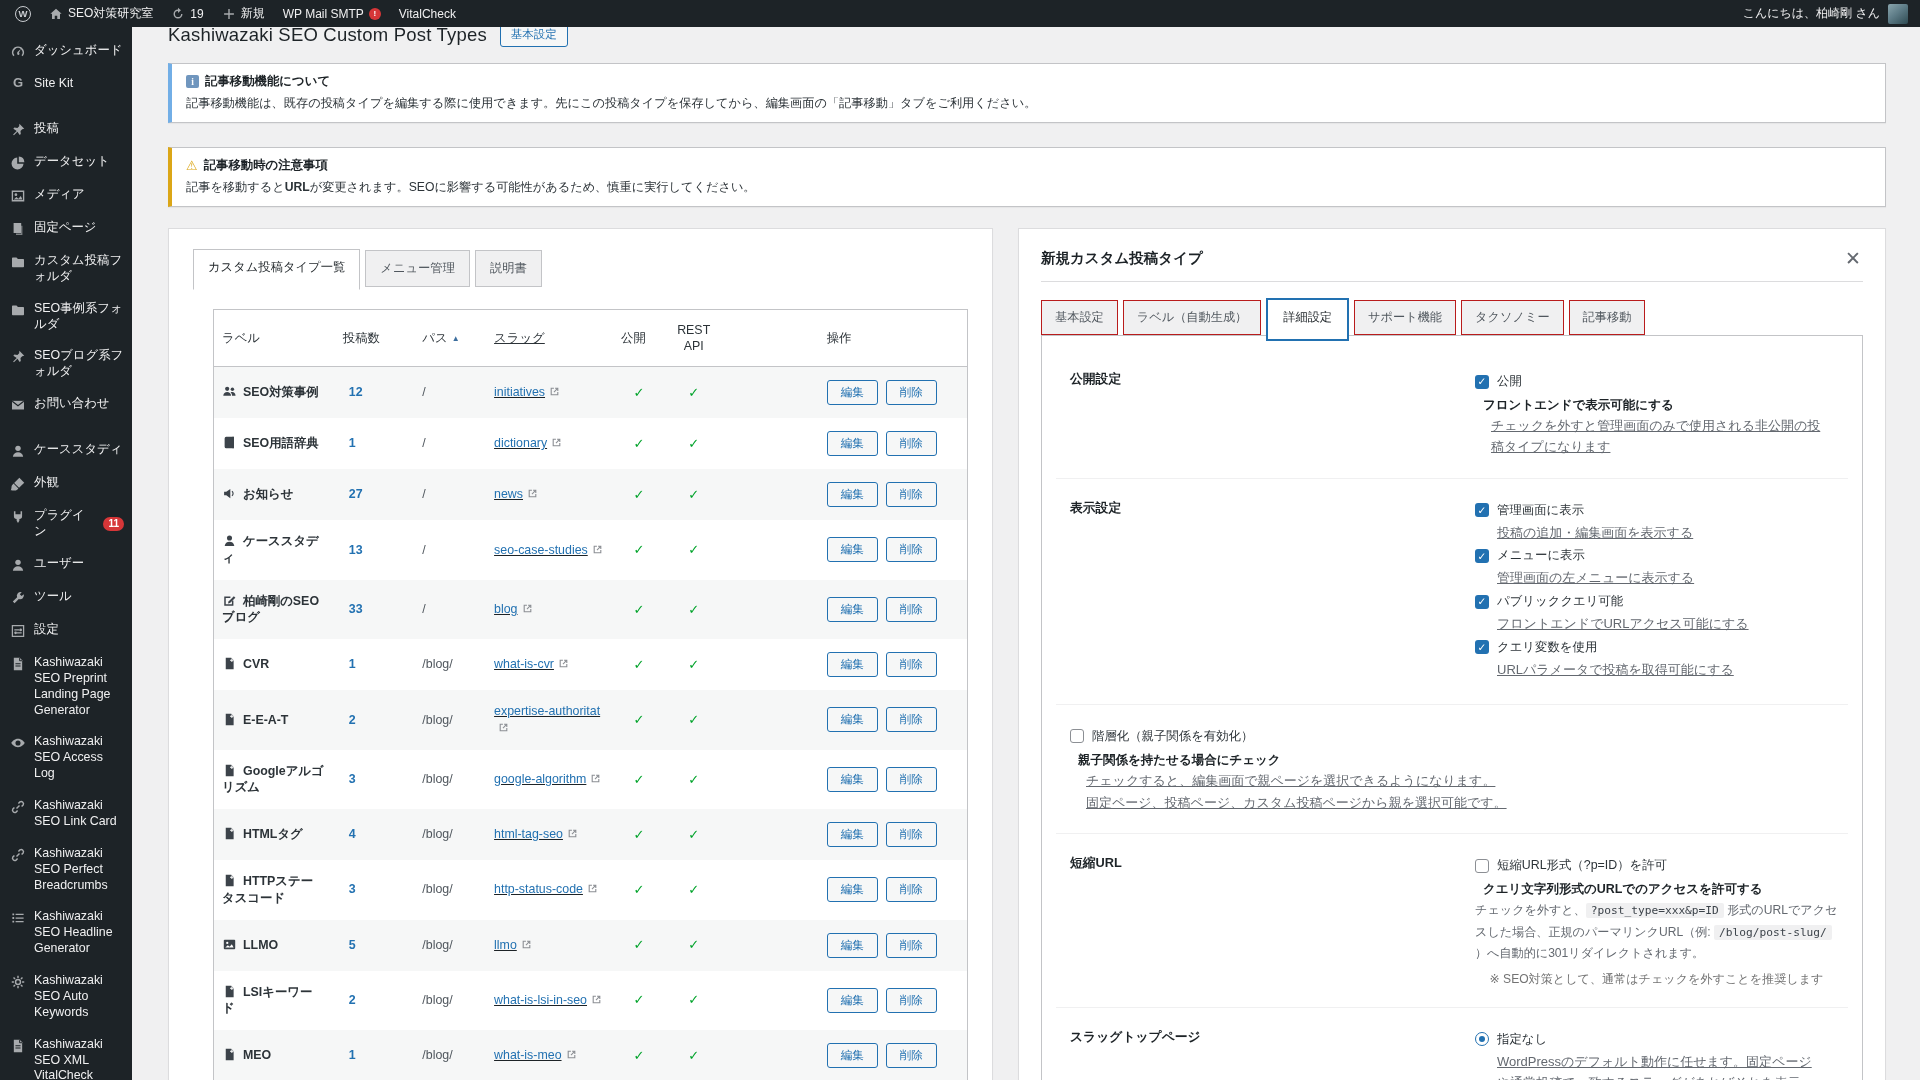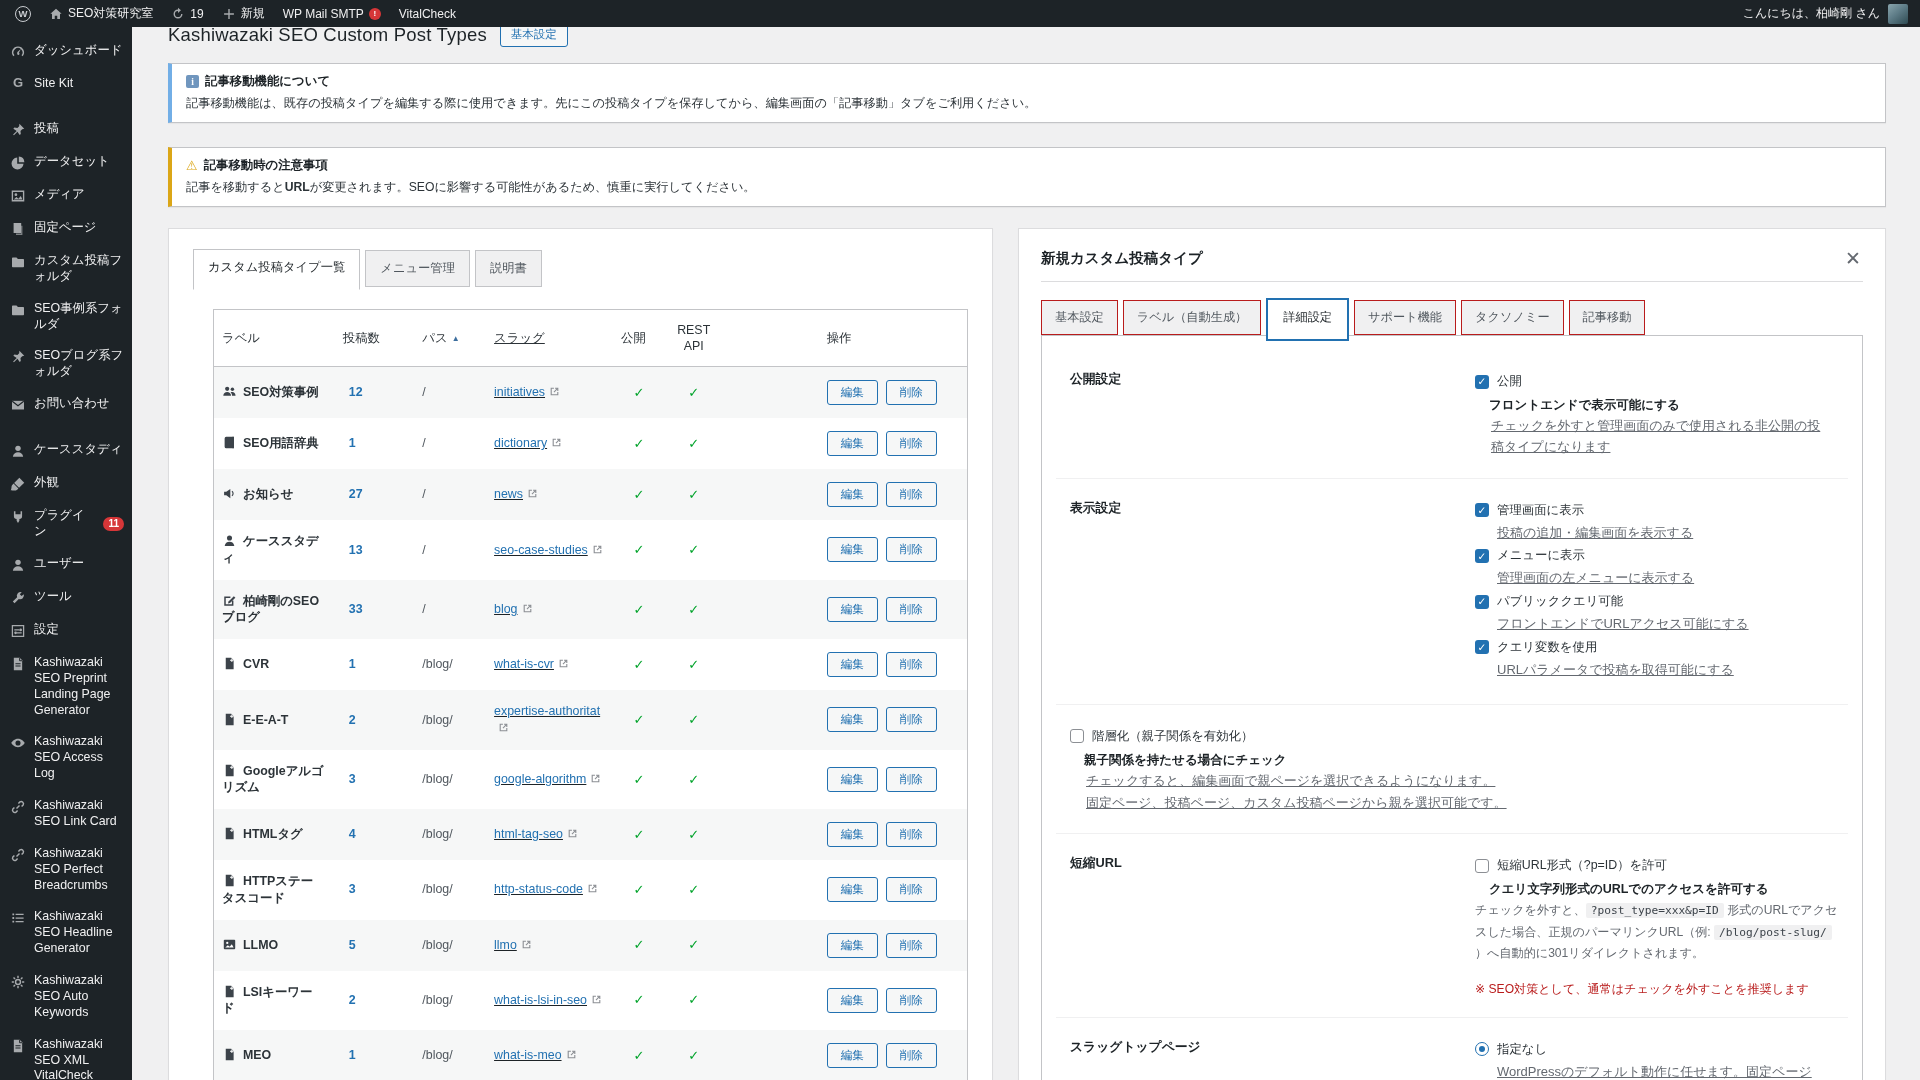--- a/index.html
+++ b/index.html
@@ -138,24 +138,24 @@
   .sec:first-child { border-top:none; }
   .sec-label { width:405px; flex:none; font-weight:bold; font-size:12.8px; padding-top:2px; color:#1d2327; }
   .sec-ctl { flex:1; padding-right:6px; }
   .ctl-check { display:flex; align-items:center; gap:8px; font-size:12.4px; margin:4px 0; color:#2c3338; }
   .cb { width:14px; height:14px; border-radius:3px; flex:none; cursor:pointer; }
   .cb.on { background:#2271b1; color:#fff; display:flex; align-items:center; justify-content:center; font-size:10.5px; line-height:1; }
   .cb.off { background:#fff; border:1px solid #8c8f94; }
   .rd { width:14px; height:14px; border-radius:50%; flex:none; position:relative; cursor:pointer; background:#fff; }
   .rd.on { border:1.5px solid #2271b1; }
   .rd.on::after { content:""; position:absolute; left:2.5px; top:2.5px; width:6px; height:6px; border-radius:50%; background:#2271b1; }
-  .ctl-bold { font-weight:bold; font-size:12.5px; margin:7px 14px 2px; color:#1d2327; }
+  .ctl-bold { font-weight:bold; font-size:12.5px; margin:7px 8px 2px; color:#1d2327; }
   .ctl-desc { font-size:13px; color:#646970; line-height:1.6; margin:1px 16px;text-decoration:underline; }
   .ctl-desc.ind { margin-left:22px; margin-bottom:4px; }
-  .ctl-red { color:#b91c1c; font-size:12.1px; margin-top:17px; }
+  .ctl-red { color:#737373; font-size:12.1px; margin-top:7px;text-align:center; }
   .ctl-rich { font-size:12.1px; color:#646970; line-height:1.75; margin:2px 0; }
   code.inl {
     font-family:"DejaVu Sans Mono","Liberation Mono",monospace; font-size:11.2px;
     background:#f0f0f1; border-radius:2px; padding:1px 5px; color:#3c434a;
   }
 </style>
 </head>
 <body>
 
 <div id="adminbar">

